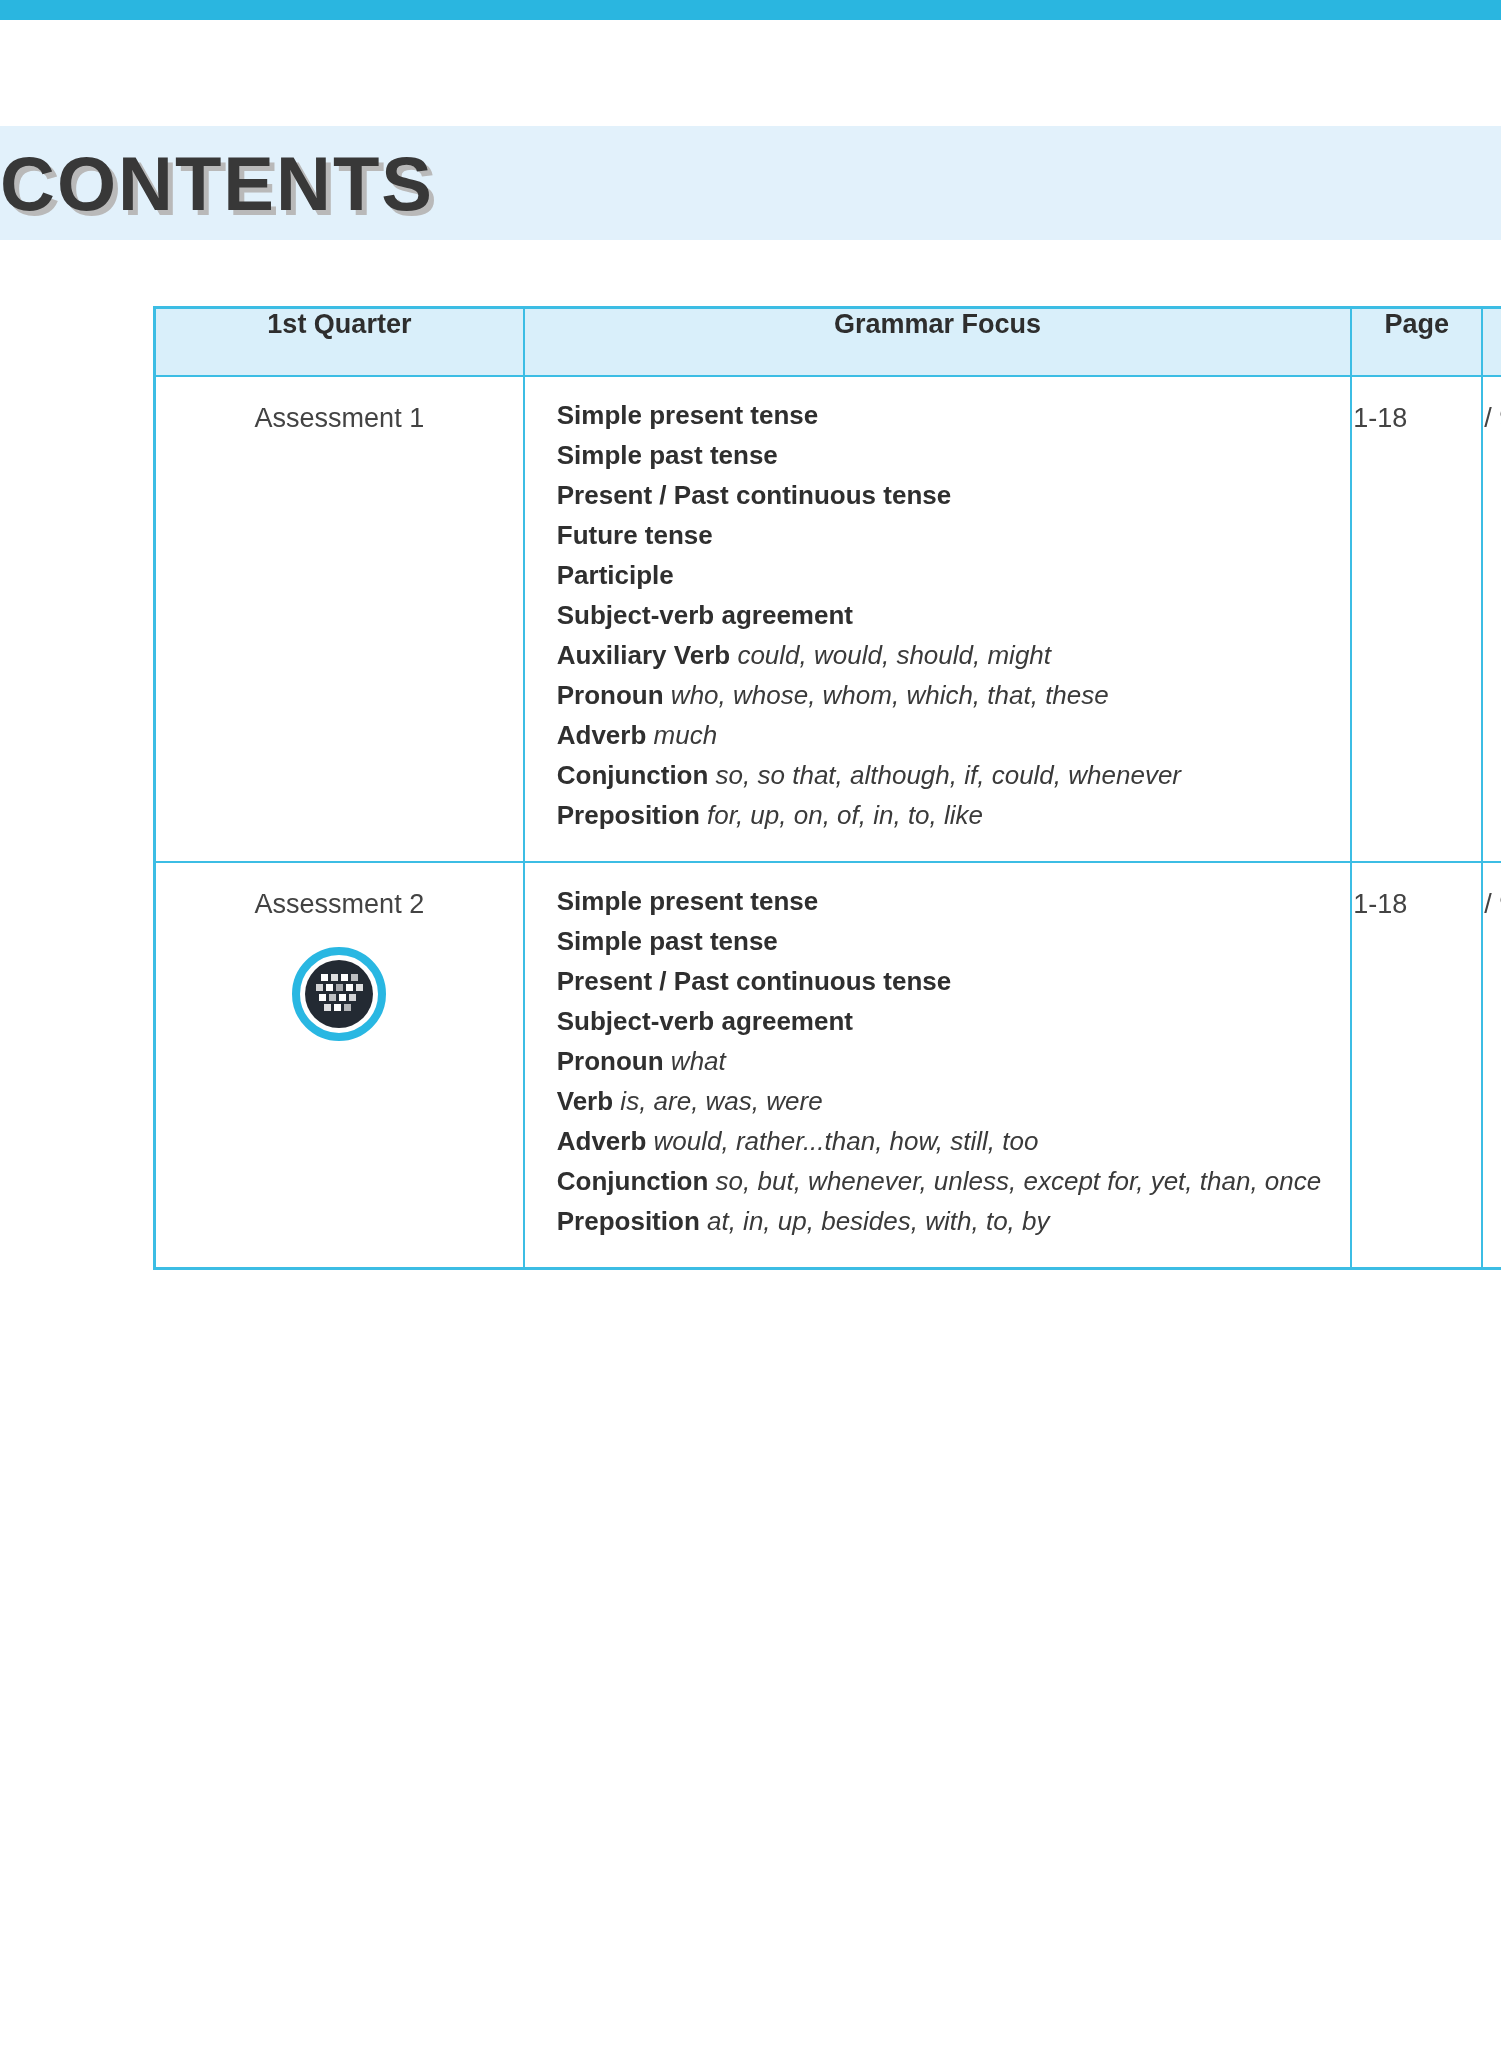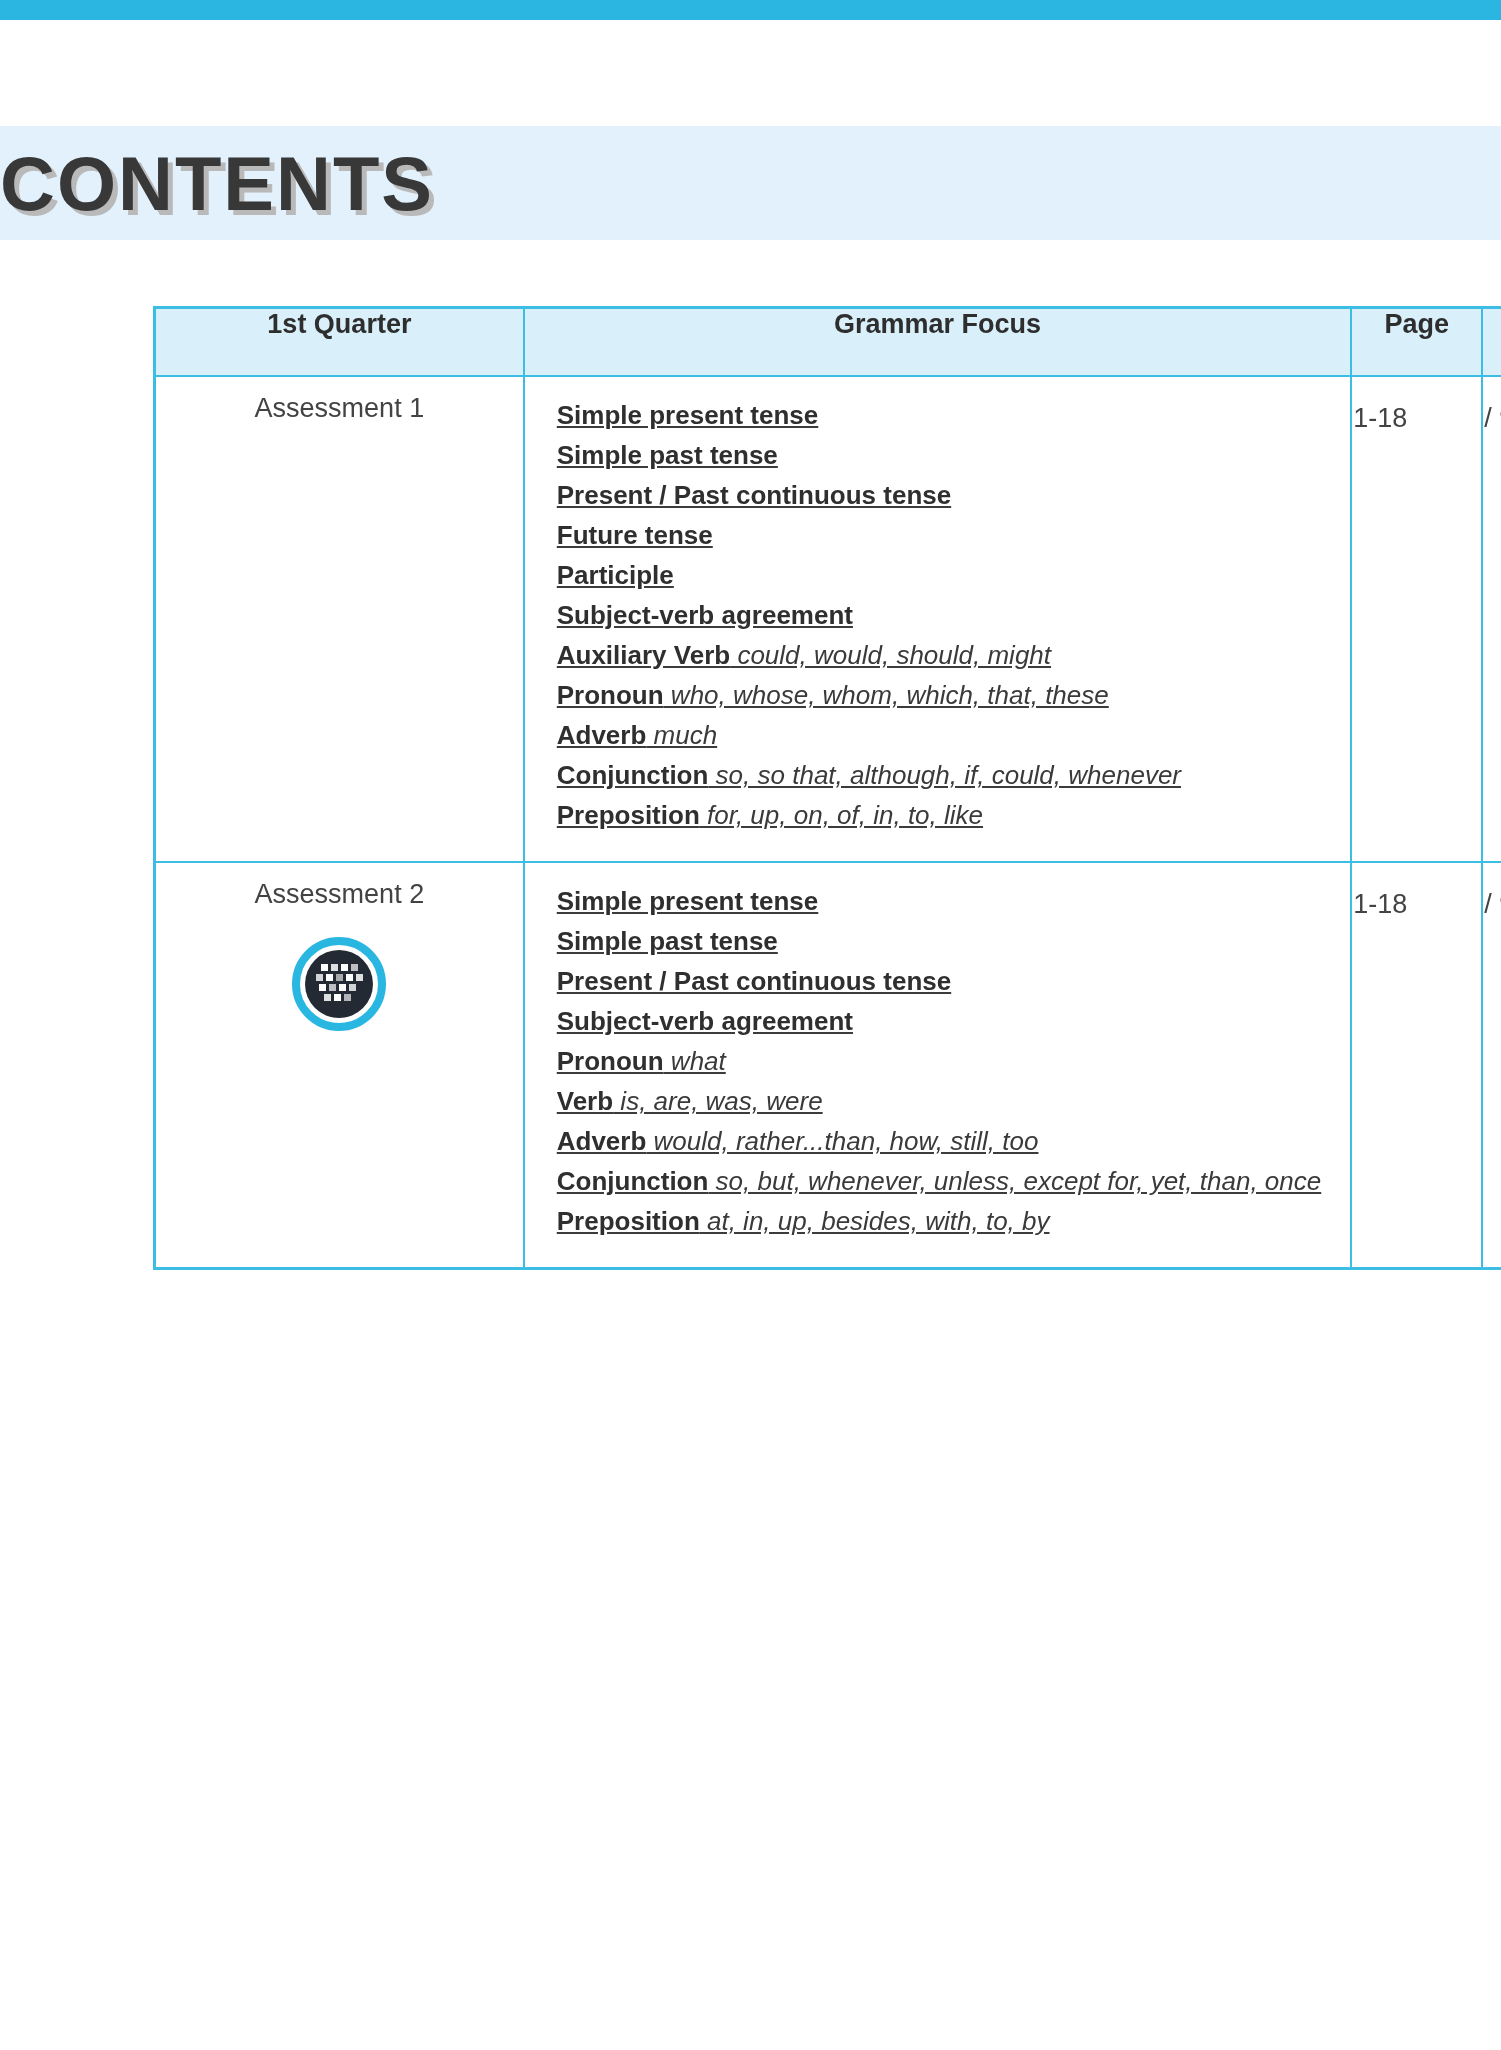--- a/index.html
+++ b/index.html
@@ -72,27 +72,26 @@
     font-size: 27px;
     font-weight: 700;
     color: #2e2e2e;
     text-align: center;
     vertical-align: middle;
     padding: 0 4px;
   }
 
   td.cell-quarter {
     text-align: center;
-    padding-top: 16px;
+    padding-top: 26px;
     font-size: 27px;
     color: #434343;
   }
   td.cell-focus {
     padding: 18px 26px 26px 32px;
-    text-decoration: underline;
   }
   td.cell-page, td.cell-mark {
     padding-top: 26px;
     font-size: 27px;
     color: #434343;
   }
 
   .grammar-item {
     font-size: 26px;
     line-height: 40px;

